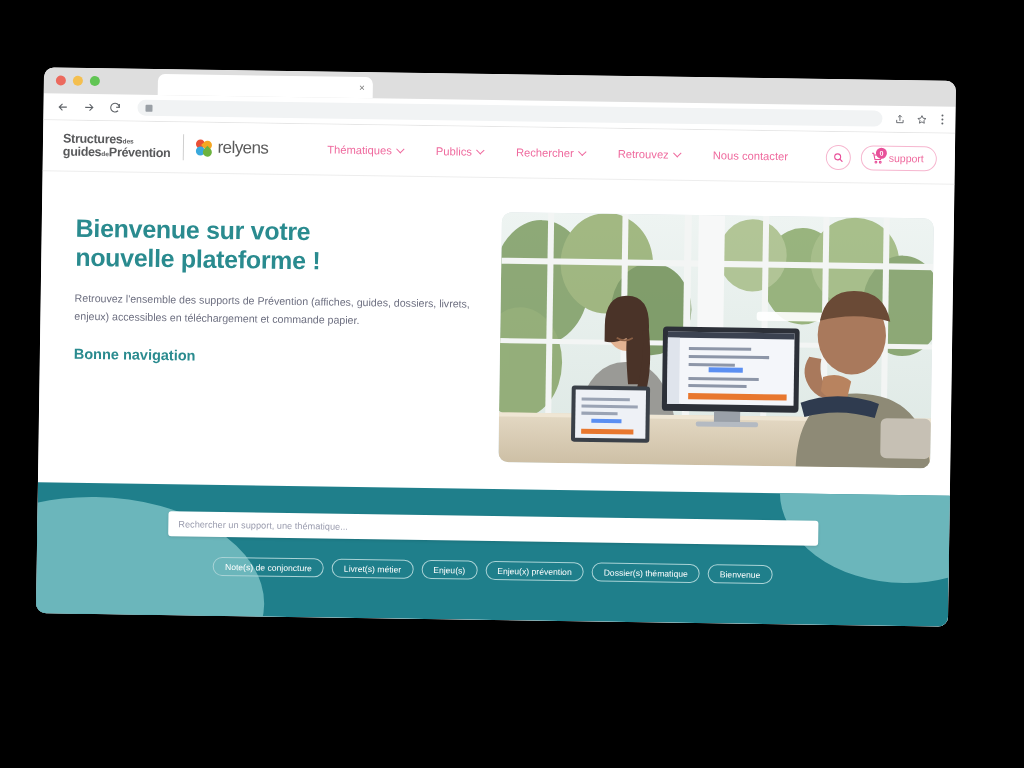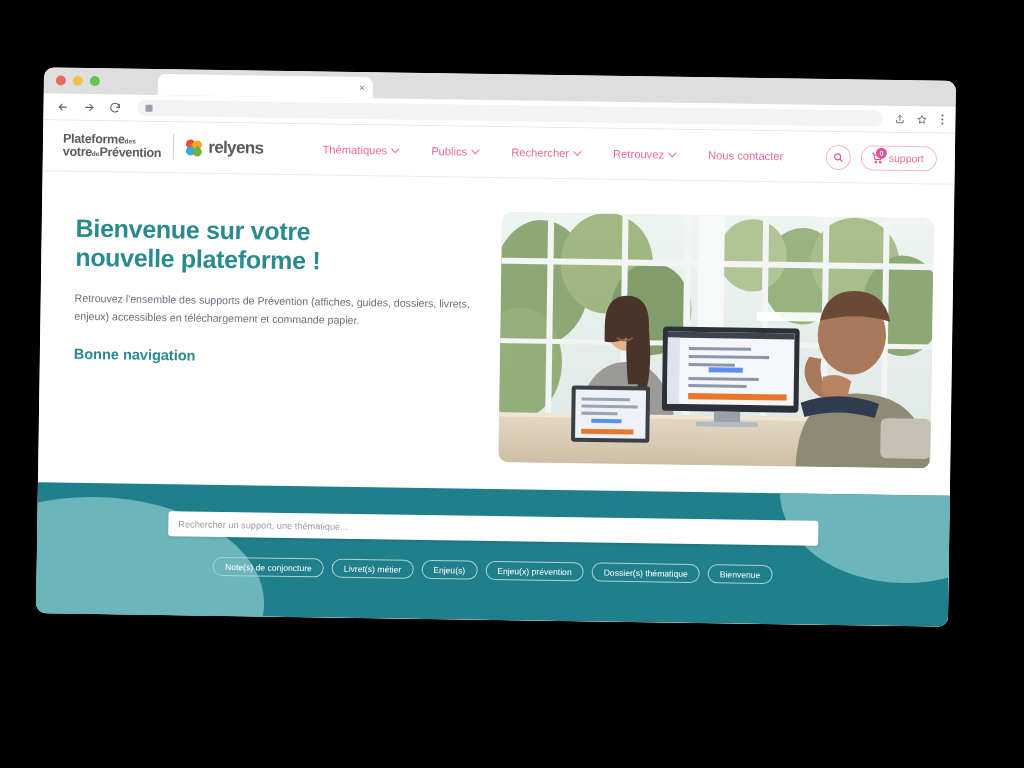--- a/index.html
+++ b/index.html
@@ -115,21 +115,21 @@
   .brand-divider { width: 1px; height: 26px; background: #cfcfcf; }
   .relyens { display: flex; align-items: center; gap: 5px; }
   .relyens-mark { width: 17px; height: 17px; position: relative; }
   .relyens-mark span {
     position: absolute; width: 9px; height: 9px; border-radius: 50% 50% 50% 0;
   }
   .rm1 { background: #e94f35; left: 0; top: 0; transform: rotate(-45deg); }
   .rm2 { background: #f5a623; left: 7px; top: 1px; transform: rotate(45deg); }
   .rm3 { background: #3aa9dc; left: 0px; top: 7px; transform: rotate(-135deg); }
   .rm4 { background: #6cb33f; left: 7px; top: 8px; transform: rotate(135deg); }
-  .relyens-word { font-size: 17px; color: #5b5b5b; letter-spacing: -0.6px; font-weight: bold; }
+  .relyens-word { font-size: 17px; color: #5b5b5b; letter-spacing: -0.6px; }
 
   .nav {
     display: flex; align-items: center;
     gap: 0; margin-left: 42px; flex: 1;
   }
   .nav-item {
     font-size: 11.2px; color: #ef6a9e;
     padding: 0 17px;
     white-space: nowrap;
     display: flex; align-items: center; gap: 4px;
@@ -300,24 +300,24 @@
           </span>
       </div>
     </div>
 
     <div class="page">
 
       <div class="site-header">
         <div class="brand">
           <div class="brand-plateforme">
             <div class="bp-row1">
-              <span>Plateforme</span><span class="bp-small">des</span>
+              <span>Structures</span><span class="bp-small">des</span>
             </div>
             <div class="bp-row2">
-              <span>votre</span><span class="bp-small">de</span><span>Prévention</span>
+              <span>guides</span><span class="bp-small">de</span><span>Prévention</span>
             </div>
           </div>
           <div class="brand-divider"></div>
           <div class="relyens">
             <span class="relyens-mark">
               <span class="rm1"></span>
                 <span class="rm2"></span>
                 <span class="rm3"></span>
                 <span class="rm4"></span>
             </span>

